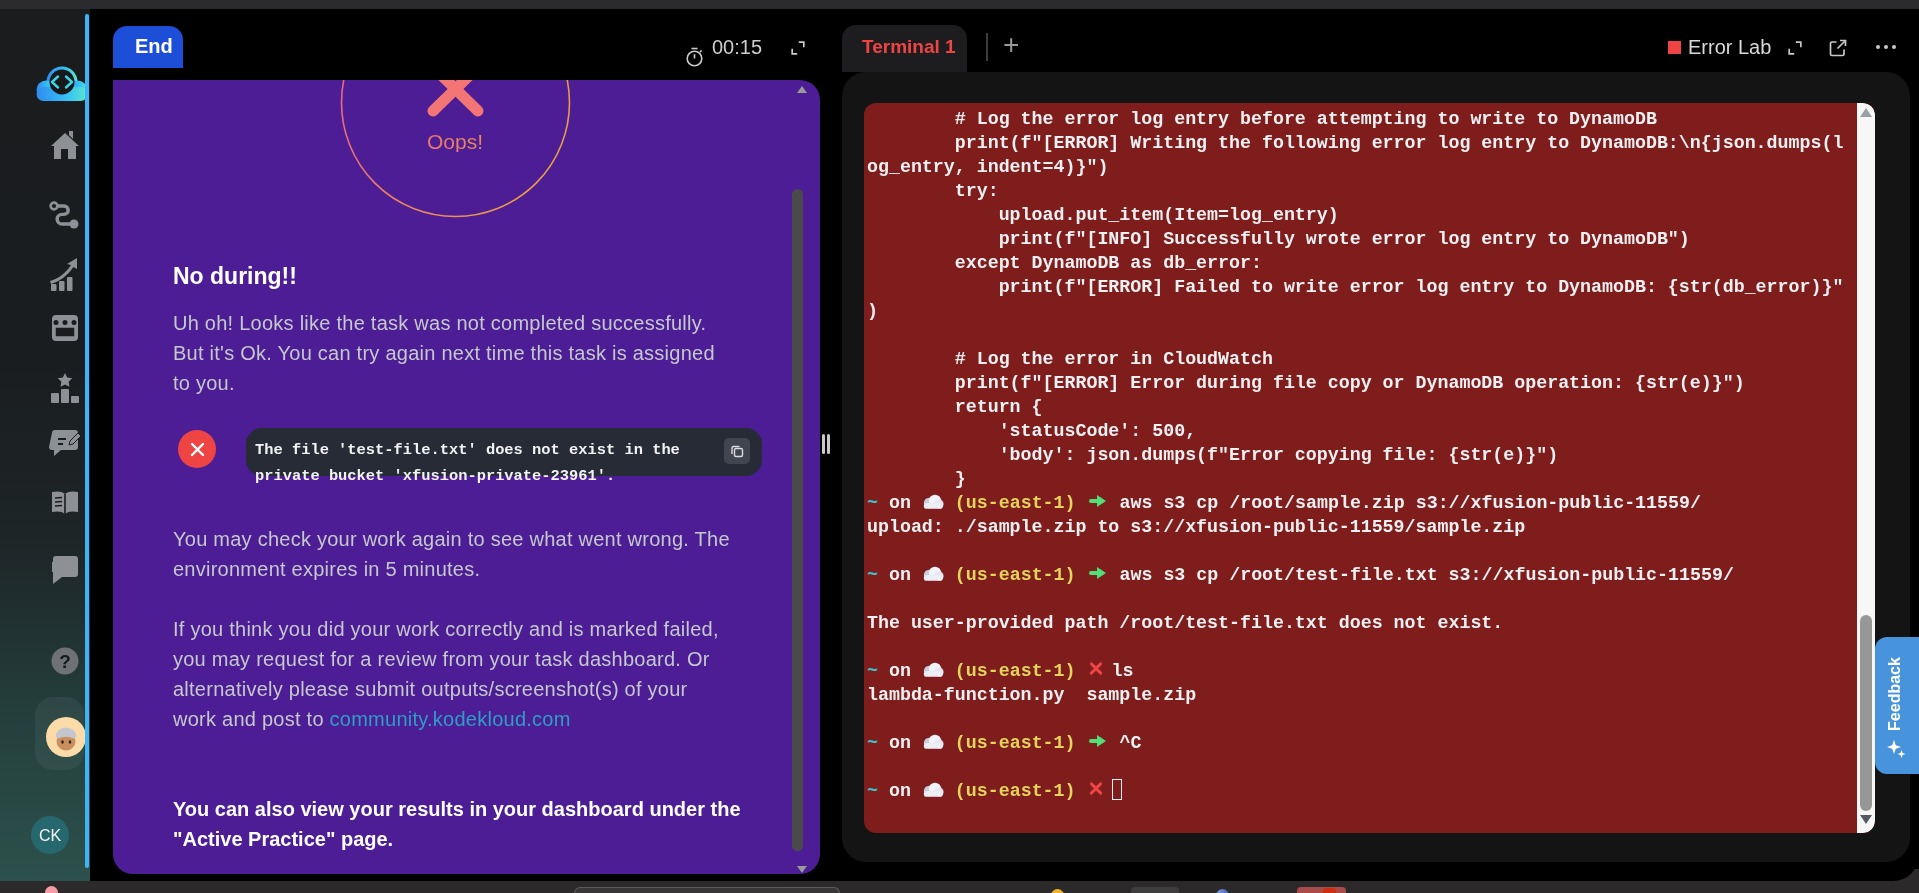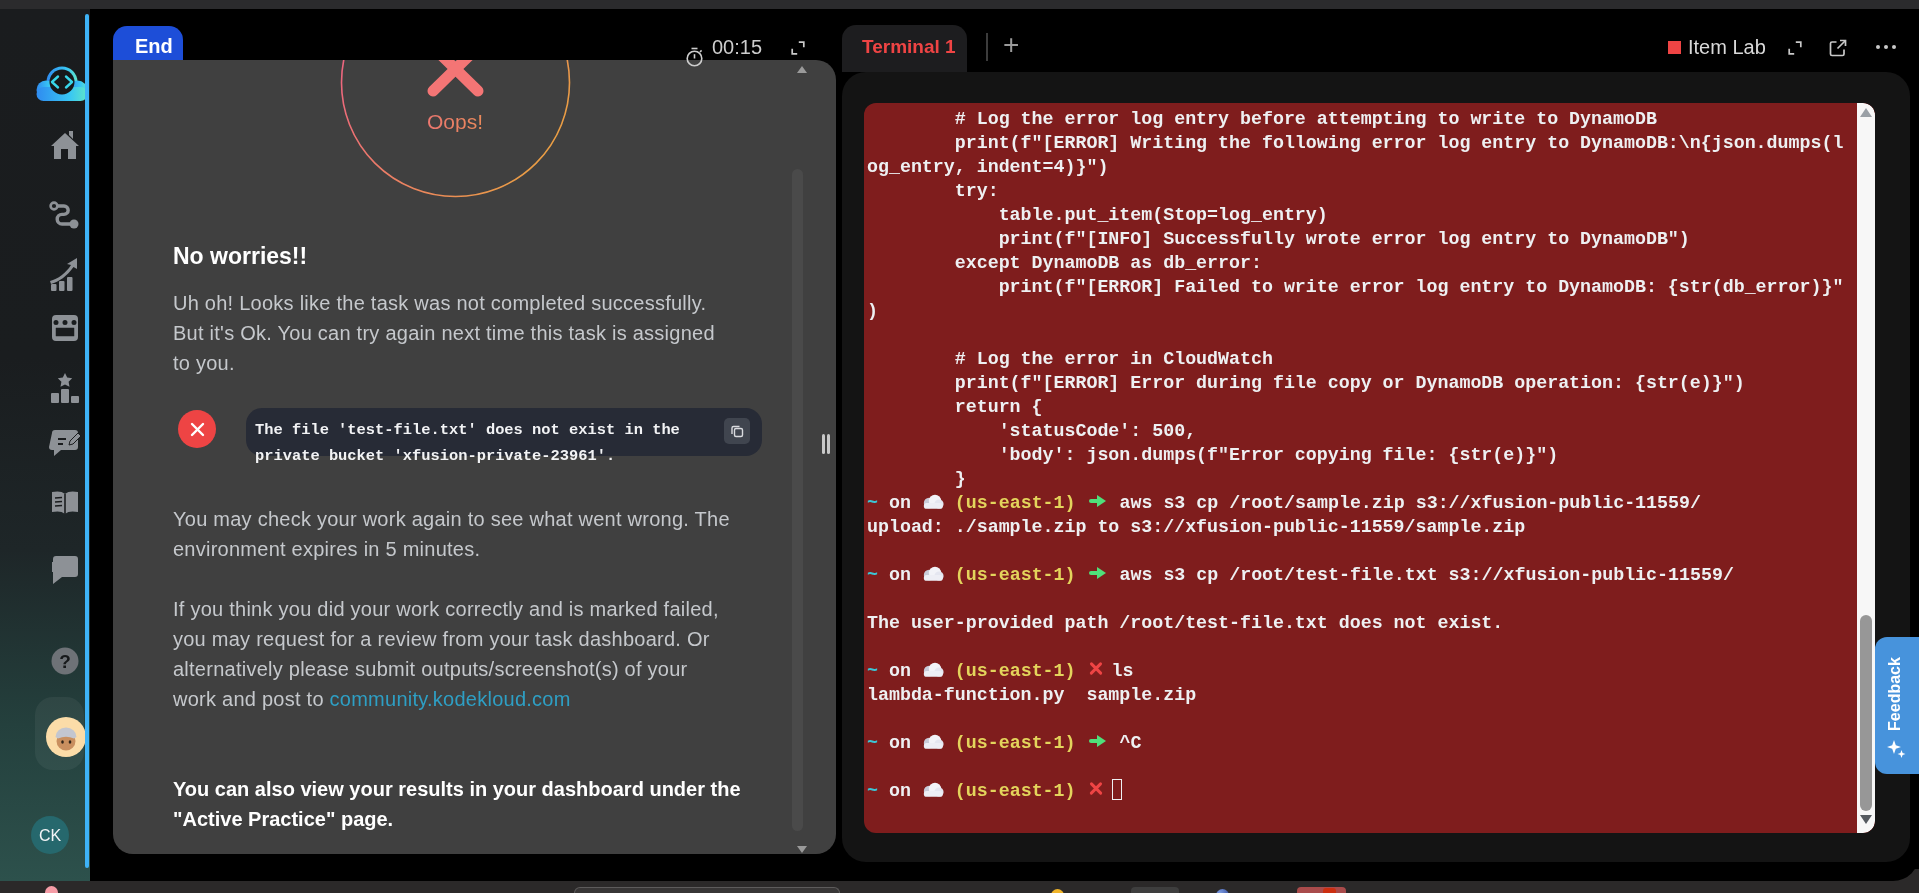--- a/index.html
+++ b/index.html
@@ -7,21 +7,21 @@
   .abs{position:absolute;}
   #topstrip{left:0;top:0;width:1919px;height:9px;background:#2b2b2d;}
   #taskbar{left:0;top:881px;width:1919px;height:12px;background:#2b2929;}
   #sidebar{left:0;top:9px;width:90px;height:872px;
     background:linear-gradient(180deg,#1a1c1e 0%,#1a1d1f 40%,#1e2628 62%,#24403d 82%,#2d514c 100%);}
   #blueline{left:85px;top:14px;width:4px;height:854px;background:#3eb3f7;border-radius:3px;}
   #container{left:90px;top:9px;width:1829px;height:872px;background:#000;border-radius:26px;}
   
   #endtab{left:23px;top:17px;width:70px;height:42px;background:#1d4ed8;border-radius:14px 14px 0 0;}
   #endtab span{position:absolute;left:22px;top:9px;color:#fff;font-size:20px;font-weight:bold;}
-  #leftpanel{left:23px;top:51px;width:707px;height:794px;background:#404040;border-radius:0 20px 20px 20px;overflow:hidden;padding-left:16px;}
+  #leftpanel{left:23px;top:71px;width:707px;height:794px;background:#4c1d95;border-radius:0 20px 20px 20px;overflow:hidden;}
   .ptext{position:absolute;left:60px;color:#c5c8cc;font-size:20px;line-height:30px;letter-spacing:0.25px;}
   
   #termtab{left:752px;top:16px;width:125px;height:47px;background:#1d1d1f;border-radius:14px 14px 0 0;}
   #termtab span{position:absolute;left:20px;top:11px;color:#ef4444;font-size:19px;font-weight:bold;}
   #termpanel{left:752px;top:63px;width:1068px;height:790px;background:#141414;border-radius:24px;}
   #termbox{left:22px;top:31px;width:1011px;height:730px;background:#7f1d1d;border-radius:12px;overflow:hidden;}
   #termtext{position:absolute;left:3px;top:4px;font-family:"Liberation Mono",monospace;
     font-size:18.3px;line-height:24px;font-weight:bold;color:#eef0f2;white-space:pre;
     display:flex;flex-direction:column;}
   #termtext > div{height:24px;}
@@ -138,21 +138,21 @@
         </linearGradient>
       </defs>
       <circle cx="115.5" cy="115.5" r="114" fill="none" stroke="url(#cg)" stroke-width="1.6"></circle>
       <g stroke="#f47575" stroke-width="11" stroke-linecap="round">
         <line x1="93" y1="80" x2="138" y2="124"></line>
         <line x1="138" y1="80" x2="93" y2="124"></line>
       </g>
     </svg>
     <div class="abs" style="left:242px;top:51px;width:200px;text-align:center;font-size:21px;line-height:21px;
       background:linear-gradient(90deg,#ec5e8a,#e9a23f);-webkit-background-clip:text;background-clip:text;color:transparent;">Oops!</div>
-    <div class="abs" style="left:60px;top:183px;color:#fff;font-size:23px;font-weight:bold;">No worries!!</div>
+    <div class="abs" style="left:60px;top:183px;color:#fff;font-size:23px;font-weight:bold;">No during!!</div>
     <div class="ptext" style="top:228px;">Uh oh! Looks like the task was not completed successfully.<br>But it's Ok. You can try again next time this task is assigned<br>to you.</div>
     <div class="abs" style="left:65px;top:350px;width:38px;height:38px;border-radius:50%;background:#ee4444;">
       <svg class="abs" style="left:11.5px;top:11.5px;" width="15" height="15" viewBox="0 0 15 15">
         <g stroke="#fff" stroke-width="2.4" stroke-linecap="round">
           <line x1="2" y1="2" x2="13" y2="13"></line>
             <line x1="13" y1="2" x2="2" y2="13"></line>
         </g>
       </svg>
     </div>
     <div class="abs" style="left:113px;top:348px;width:516px;height:48px;background:#272b36;border-radius:16px;margin-left:20px;">
@@ -184,40 +184,40 @@
   <svg class="abs" style="left:699px;top:30px;" width="18" height="18" viewBox="0 0 18 18" fill="none" stroke="#c9c9c9" stroke-width="1.7">
     <path d="M9.8 3.2 H14.8 V8.2"></path>
     <path d="M3.2 9.8 V14.8 H8.2"></path>
   </svg>
   <div class="abs" id="termtab">
       <span>Terminal 1</span>
     </div>
   <div class="abs" style="left:896px;top:24px;width:2px;height:28px;background:#3c3c3c;"></div>
   <div class="abs" style="left:913px;top:20px;color:#9a9a9a;font-size:28px;font-weight:300;">+</div>
   <div class="abs" style="left:1578px;top:32px;width:13px;height:13px;background:#ef4444;"></div>
-  <div class="abs" style="left:1598px;top:27px;color:#d9d9d9;font-size:20px;">Item Lab</div>
+  <div class="abs" style="left:1598px;top:27px;color:#d9d9d9;font-size:20px;">Error Lab</div>
   <svg class="abs" style="left:1696px;top:30px;" width="18" height="18" viewBox="0 0 18 18" fill="none" stroke="#c9c9c9" stroke-width="1.7">
     <path d="M9.8 3.2 H14.8 V8.2"></path>
     <path d="M3.2 9.8 V14.8 H8.2"></path>
   </svg>
   <svg class="abs" style="left:1738px;top:29px;" width="20" height="20" viewBox="0 0 20 20" fill="none" stroke="#c9c9c9" stroke-width="1.7">
     <path d="M16 11.5 V16 a1.5 1.5 0 0 1 -1.5 1.5 H4 a1.5 1.5 0 0 1 -1.5 -1.5 V5.5 A1.5 1.5 0 0 1 4 4 h4.5"></path>
     <path d="M12 2.5 h5.5 V8"></path>
       <path d="M17.5 2.5 L9.5 10.5"></path>
   </svg>
   <div class="abs" style="left:1786px;top:36px;width:4px;height:4px;border-radius:50%;background:#c9c9c9;"></div>
   <div class="abs" style="left:1794px;top:36px;width:4px;height:4px;border-radius:50%;background:#c9c9c9;"></div>
   <div class="abs" style="left:1802px;top:36px;width:4px;height:4px;border-radius:50%;background:#c9c9c9;"></div>
   <div class="abs" id="termpanel">
     <div class="abs" id="termbox">
       <div id="termtext"><div>        # Log the error log entry before attempting to write to DynamoDB</div>
 <div>        print(f"[ERROR] Writing the following error log entry to DynamoDB:\n{json.dumps(l</div>
 <div>og_entry, indent=4)}")</div>
 <div>        try:</div>
-<div>            table.put_item(Stop=log_entry)</div>
+<div>            upload.put_item(Item=log_entry)</div>
 <div>            print(f"[INFO] Successfully wrote error log entry to DynamoDB")</div>
 <div>        except DynamoDB as db_error:</div>
 <div>            print(f"[ERROR] Failed to write error log entry to DynamoDB: {str(db_error)}"</div>
 <div>)</div>
 <div> </div>
 <div>        # Log the error in CloudWatch</div>
 <div>        print(f"[ERROR] Error during file copy or DynamoDB operation: {str(e)}")</div>
 <div>        return {</div>
 <div>            'statusCode': 500,</div>
 <div>            'body': json.dumps(f"Error copying file: {str(e)}")</div>

